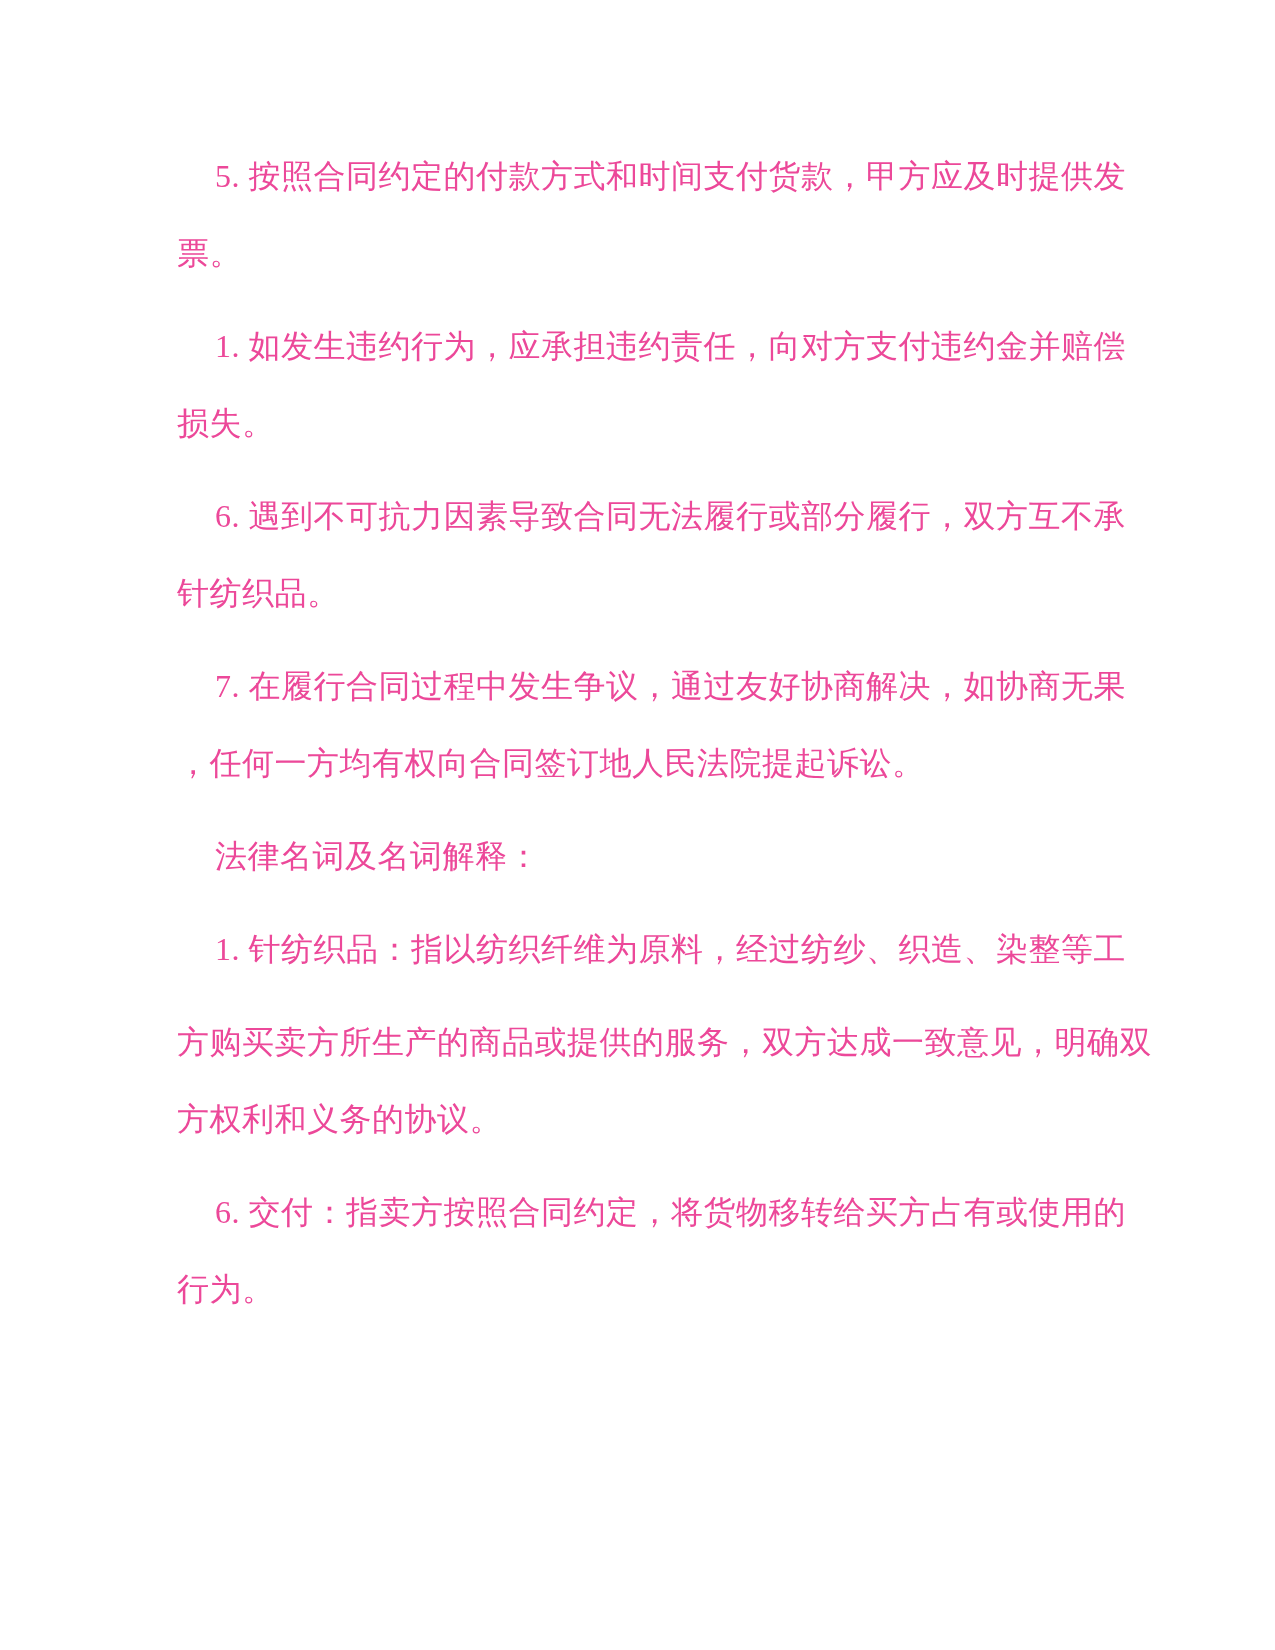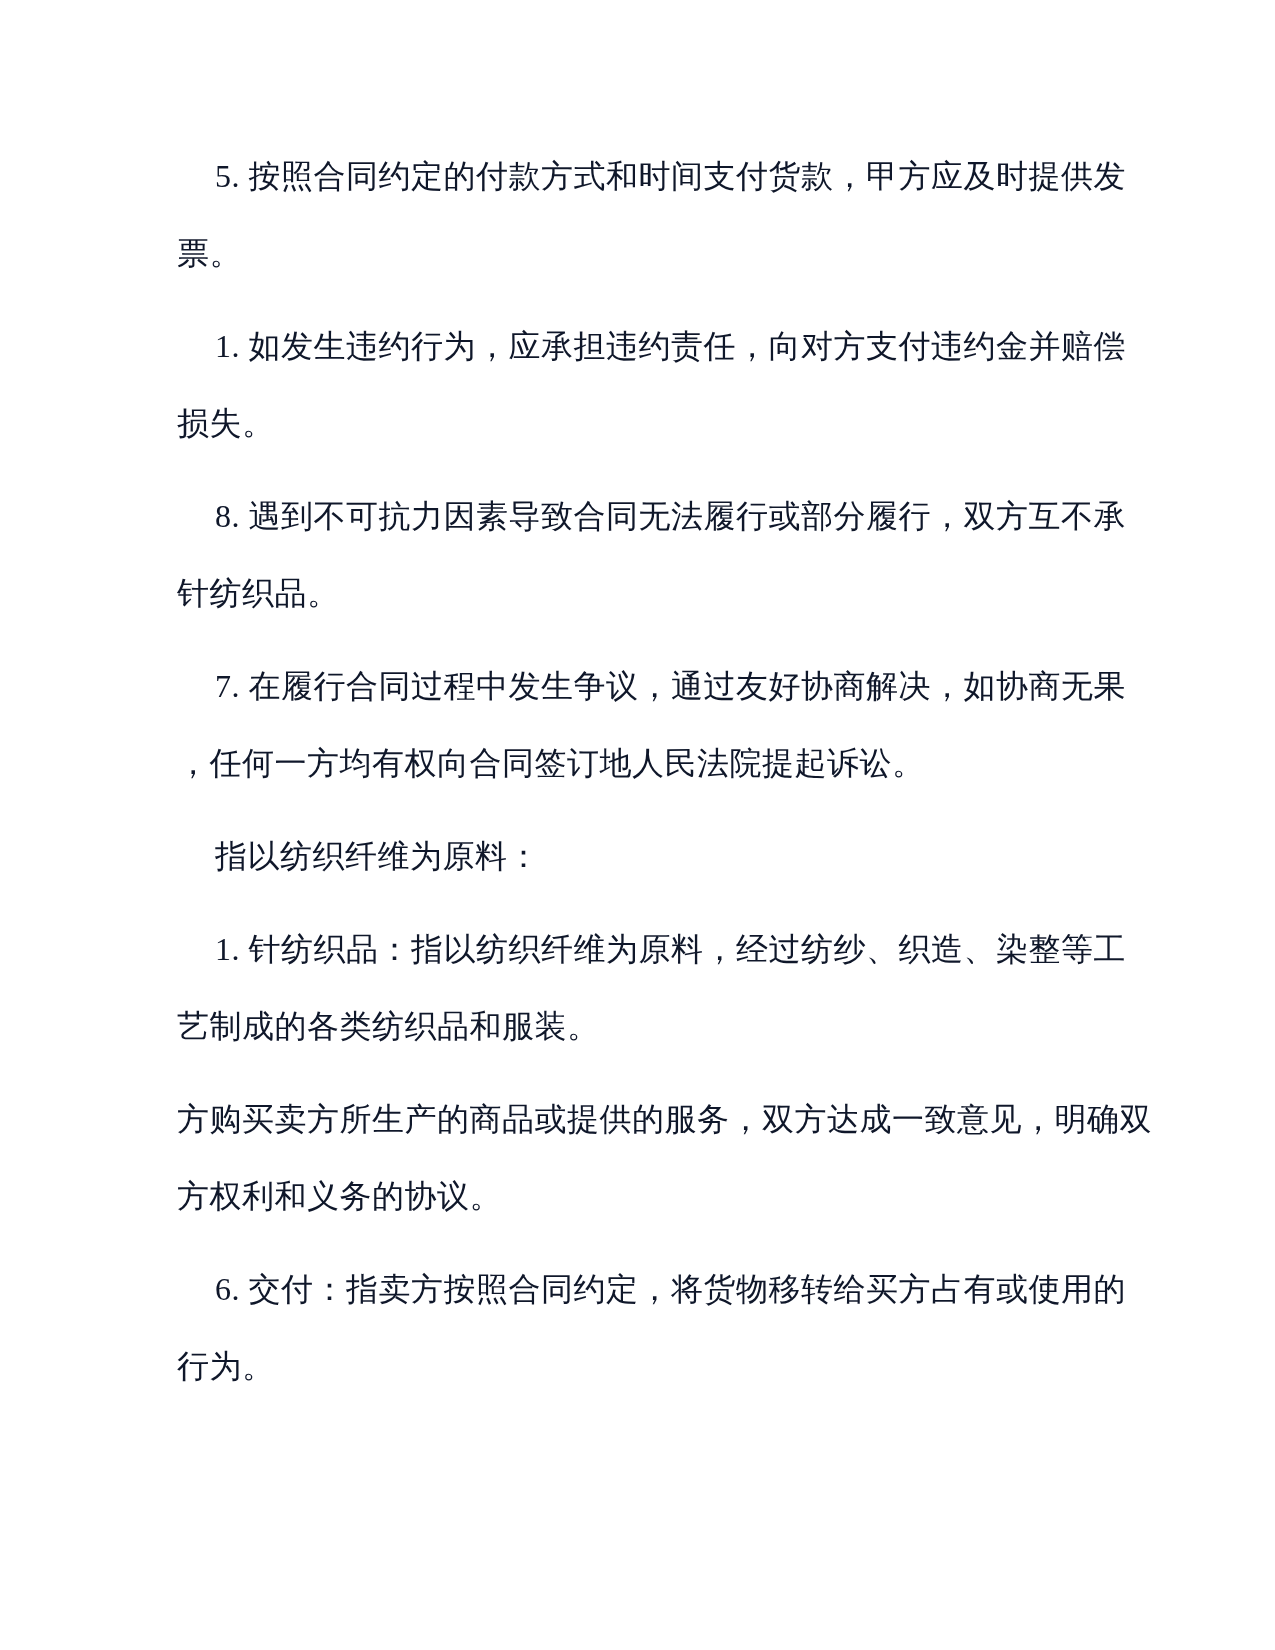--- a/index.html
+++ b/index.html
@@ -5,21 +5,21 @@
   html, body {
     margin: 0;
     padding: 0;
     background: #ffffff;
   }
   .page {
     position: relative;
     width: 1275px;
     height: 1650px;
     background: #ffffff;
-    color: #0f172a;
+    color: #ec4899;
     font-family: "Liberation Serif", "DejaVu Serif", serif;
     overflow: hidden;
   }
   .content {
     position: absolute;
     left: 177px;
     top: 138px;
     width: 850px;
     font-size: 32px;
   }
@@ -45,36 +45,35 @@
       <div class="line first">5. 按照合同约定的付款方式和时间支付货款，甲方应及时提供发</div>
       <div class="line">票。</div>
     </div>
 
     <div class="para">
       <div class="line first">1. 如发生违约行为，应承担违约责任，向对方支付违约金并赔偿</div>
       <div class="line">损失。</div>
     </div>
 
     <div class="para">
-      <div class="line first">8. 遇到不可抗力因素导致合同无法履行或部分履行，双方互不承</div>
+      <div class="line first">6. 遇到不可抗力因素导致合同无法履行或部分履行，双方互不承</div>
       <div class="line">针纺织品。</div>
     </div>
 
     <div class="para">
       <div class="line first">7. 在履行合同过程中发生争议，通过友好协商解决，如协商无果</div>
       <div class="line">，任何一方均有权向合同签订地人民法院提起诉讼。</div>
     </div>
 
     <div class="para">
-      <div class="line first">指以纺织纤维为原料：</div>
+      <div class="line first">法律名词及名词解释：</div>
     </div>
 
     <div class="para">
       <div class="line first">1. 针纺织品：指以纺织纤维为原料，经过纺纱、织造、染整等工</div>
-      <div class="line">艺制成的各类纺织品和服装。</div>
     </div>
 
     <div class="para">
       <div class="line">方购买卖方所生产的商品或提供的服务，双方达成一致意见，明确双</div>
       <div class="line">方权利和义务的协议。</div>
     </div>
 
     <div class="para">
       <div class="line first">6. 交付：指卖方按照合同约定，将货物移转给买方占有或使用的</div>
       <div class="line">行为。</div>

